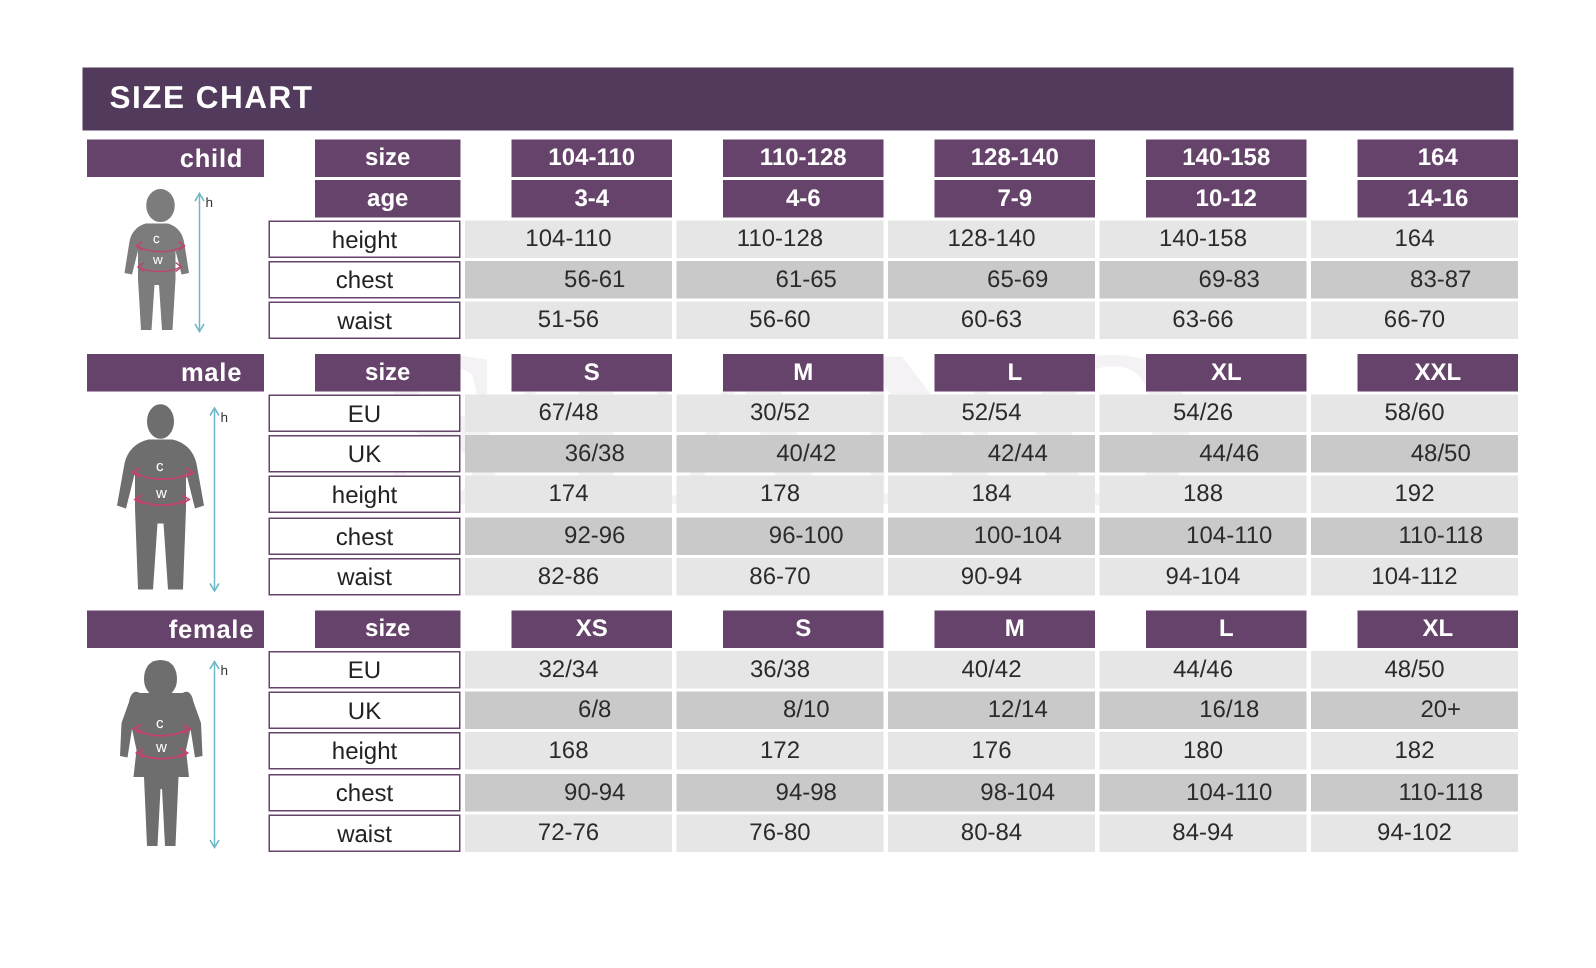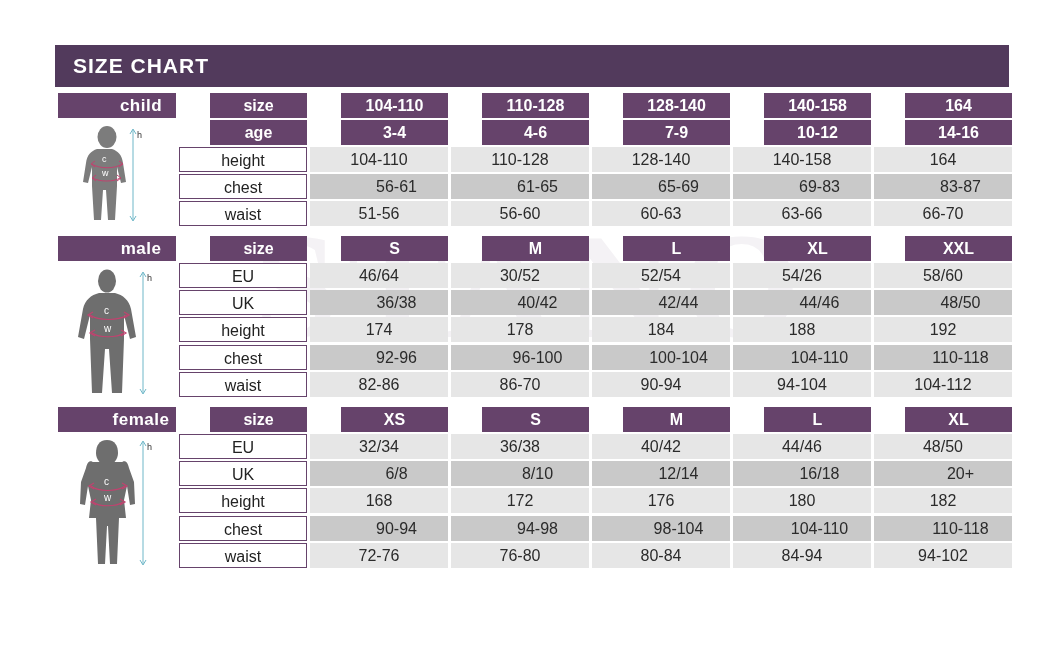--- a/index.html
+++ b/index.html
@@ -355,21 +355,21 @@
                 <polyline points="60,63 65,66 60,69"></polyline>
               </g>
               <text x="43" y="65" font-size="10" font-family="Liberation Sans, sans-serif" fill="#ffffff">w</text>
             </svg>
           </div>
         </td>
         <td>
               <div class="cell rlabel">EU</div>
             </td>
         <td>
-              <div class="cell val-light">46/64</div>
+              <div class="cell val-light">67/48</div>
             </td>
         <td>
               <div class="cell val-light">30/52</div>
             </td>
         <td>
               <div class="cell val-light">52/54</div>
             </td>
         <td>
               <div class="cell val-light">54/26</div>
             </td>

